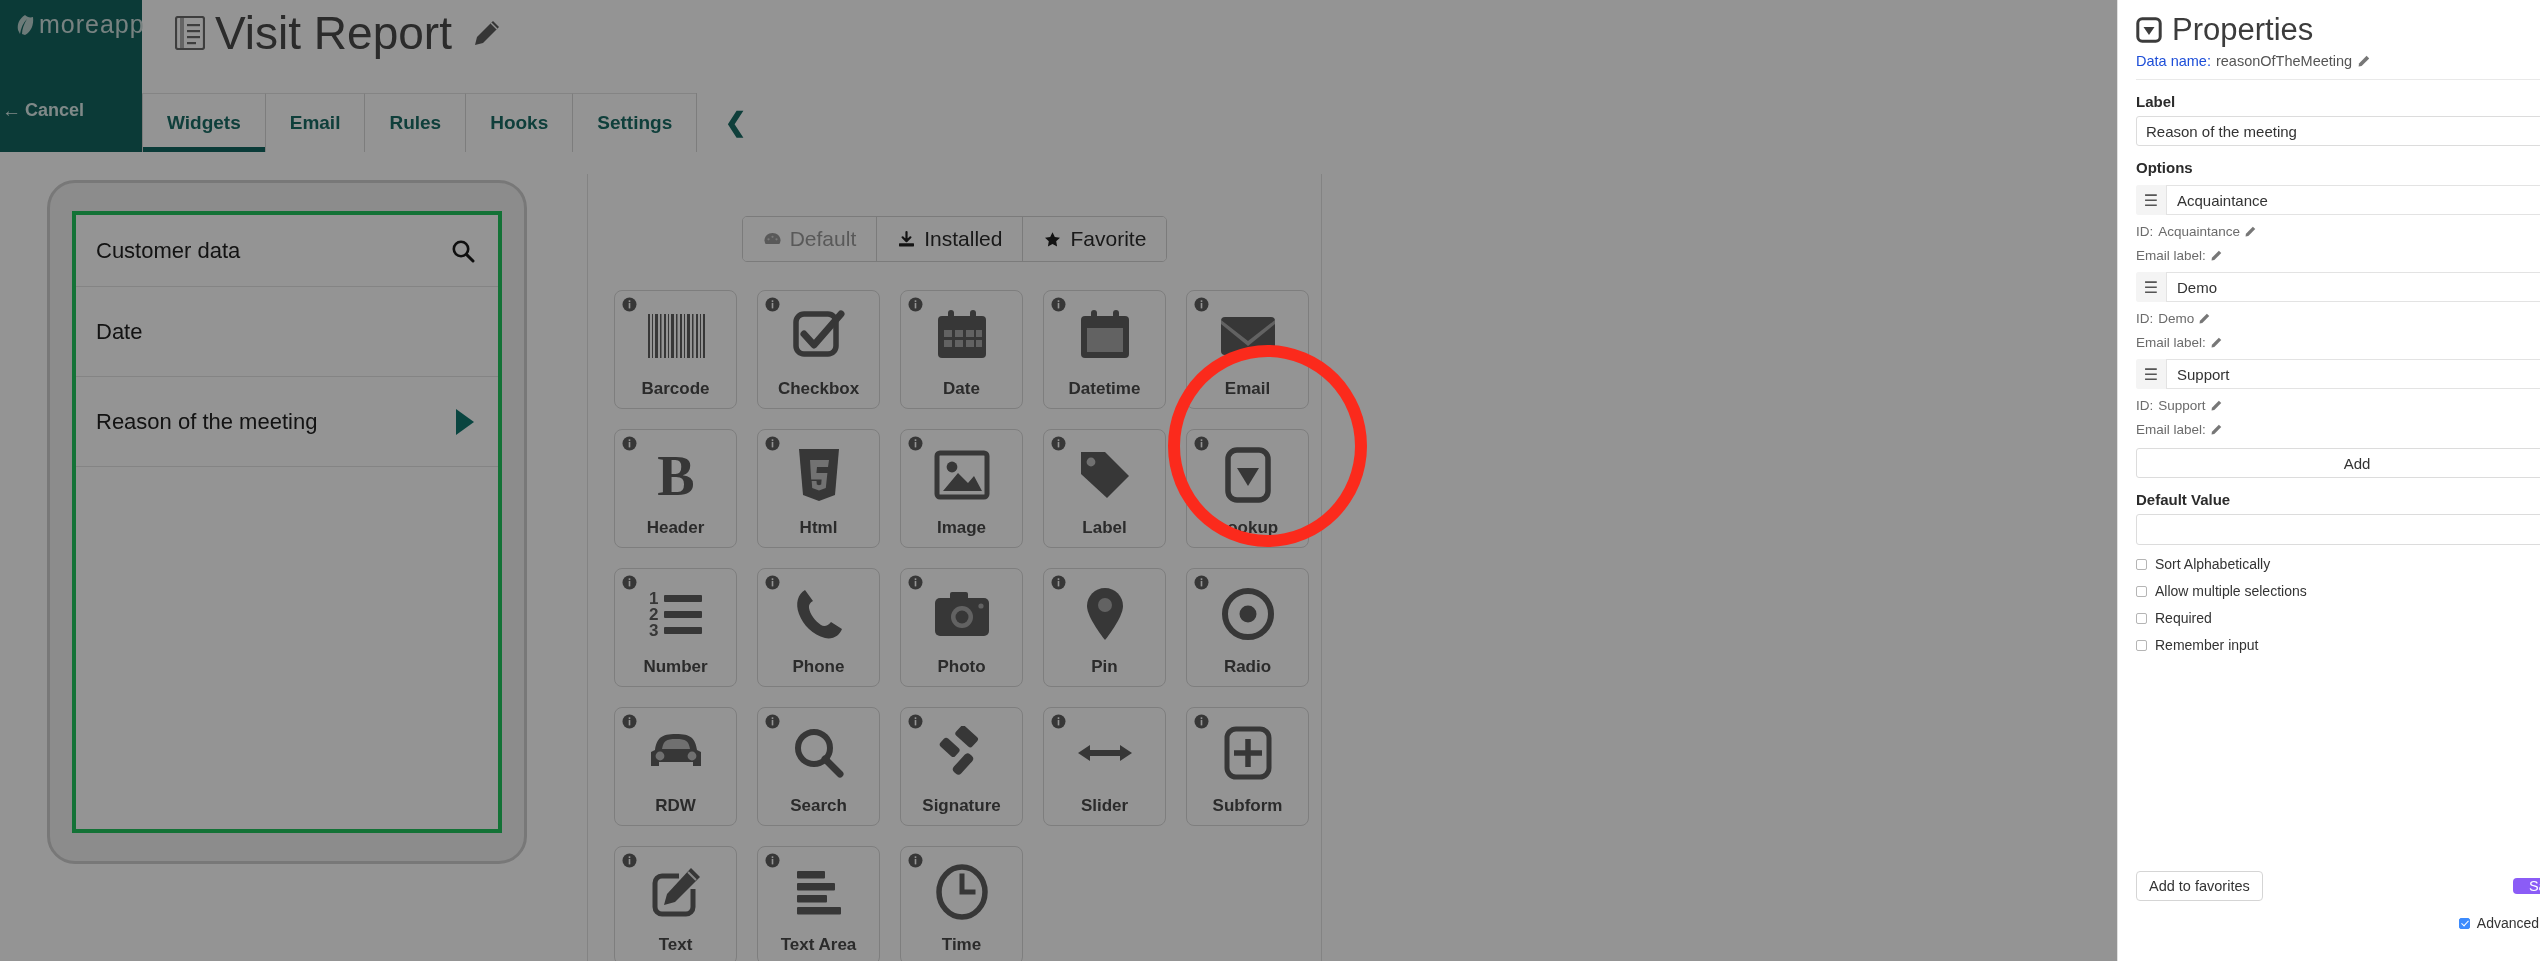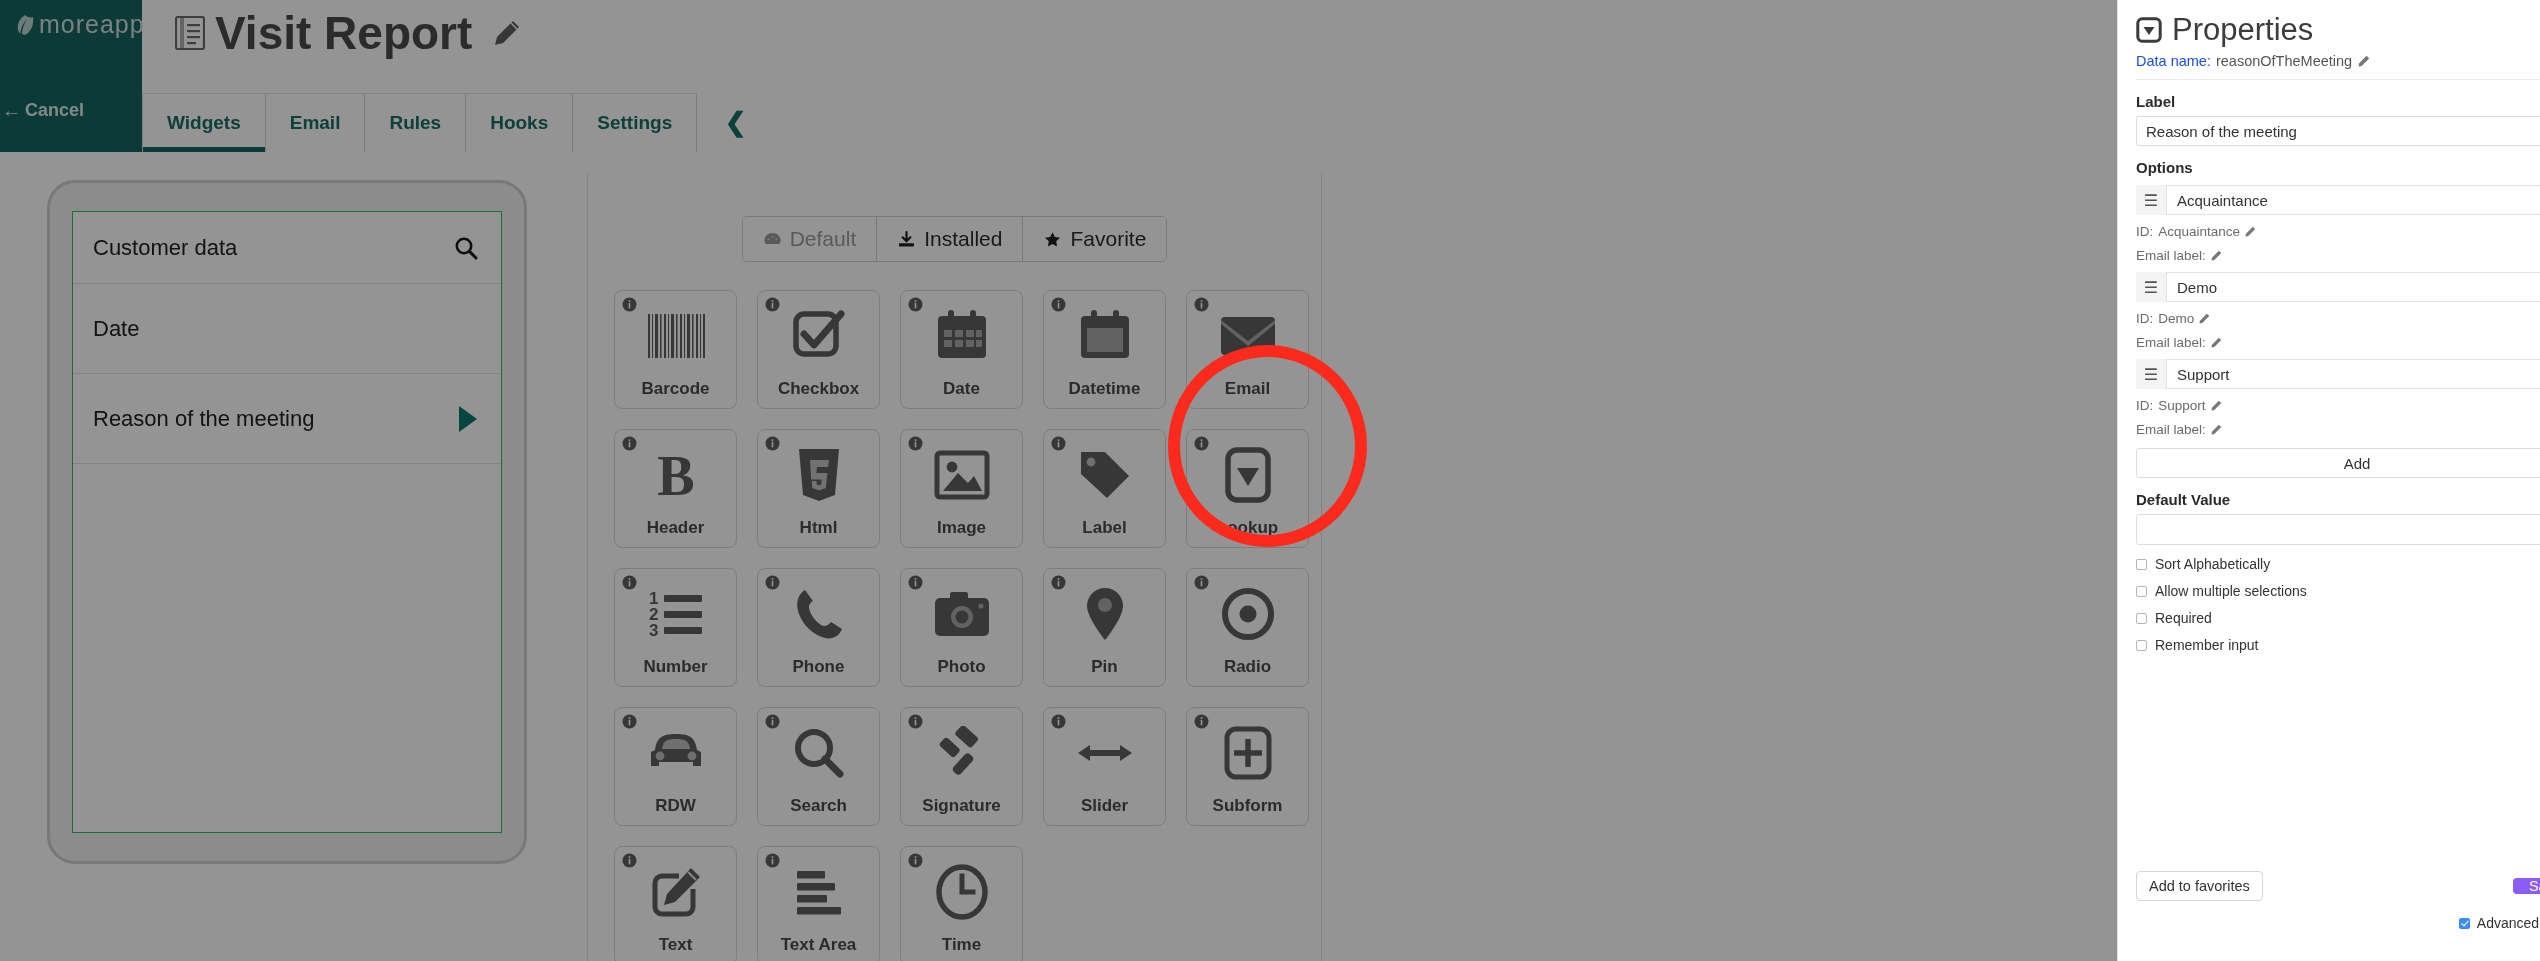--- a/index.html
+++ b/index.html
@@ -18,37 +18,37 @@
   .brand{position:absolute;left:0;top:0;width:142px;height:152px;background:#136560;}
   .brand-logo{position:absolute;left:14px;top:10px;display:flex;align-items:center;gap:3px;}
   .leaf{width:22px;height:22px;position:relative;}
   .leaf svg{display:block;}
   .brand-name{font-size:25px;color:#cfe0de;letter-spacing:1px;font-family:"Liberation Sans",sans-serif;}
   .cancel{position:absolute;left:0px;top:100px;width:142px;color:#dcecea;font-size:18px;font-weight:bold;display:flex;align-items:center;gap:4px;padding-left:2px;box-sizing:border-box;cursor:pointer;}
   .cancel .arr{font-size:19px;line-height:1;}
 
   .title-row{position:absolute;left:175px;top:10px;display:flex;align-items:center;gap:10px;}
   .doc-icon{width:30px;height:34px;}
-  .page-title{font-size:46px;color:#4a4a4a;font-weight:700;letter-spacing:0px;line-height:1;}
+  .page-title{font-size:46px;color:#4a4a4a;font-weight:400;letter-spacing:0px;line-height:1;}
   .title-pencil{width:30px;height:30px;margin-left:10px;}
 
   .tabs{position:absolute;left:142px;top:93px;display:flex;height:59px;align-items:stretch;}
   .tab{position:relative;display:flex;align-items:center;justify-content:center;
        padding:0 24px;min-width:78px;font-size:19px;font-weight:bold;color:#1a6d66;
        border-left:1px solid #d8d8d8;border-top:1px solid #e4e4e4;background:#fff;cursor:pointer;box-sizing:border-box;}
   .tab:first-child{border-left:1px solid #d8d8d8;}
   .tab.active:after{content:"";position:absolute;left:0;right:0;bottom:0;height:5px;background:#126661;}
   .tab.collapse{border-left:1px solid #d8d8d8;border-top:none;background:transparent;font-size:26px;padding:0 22px;}
 
   .workspace{position:absolute;left:0;top:152px;width:2117px;height:809px;background:#fff;}
 
   
   .tablet{position:absolute;left:47px;top:28px;width:480px;height:684px;background:#f1f1f1;
           border:3px solid #cfcfcf;border-radius:28px;box-sizing:border-box;}
-  .screen{position:absolute;left:22px;top:28px;right:22px;bottom:28px;background:#ffffff;border:1px solid #22c55e;box-sizing:border-box;}
+  .screen{position:absolute;left:22px;top:28px;right:22px;bottom:28px;background:#ffffff;border:4px solid #22c55e;box-sizing:border-box;}
   .pv-row{position:relative;border-bottom:1px solid #e4e4e4;box-sizing:border-box;padding:0 20px;display:flex;align-items:center;}
   .pv-row.head{height:72px;}
   .pv-row.item{height:90px;}
   .pv-label{font-size:22px;color:#222;}
   .pv-head-label{font-size:22px;color:#222;}
   .pv-search{position:absolute;right:22px;top:50%;transform:translateY(-50%);}
   .pv-caret{position:absolute;right:24px;top:50%;transform:translateY(-50%);
             width:0;height:0;border-top:13px solid transparent;border-bottom:13px solid transparent;border-left:18px solid #11776f;}
 
   

